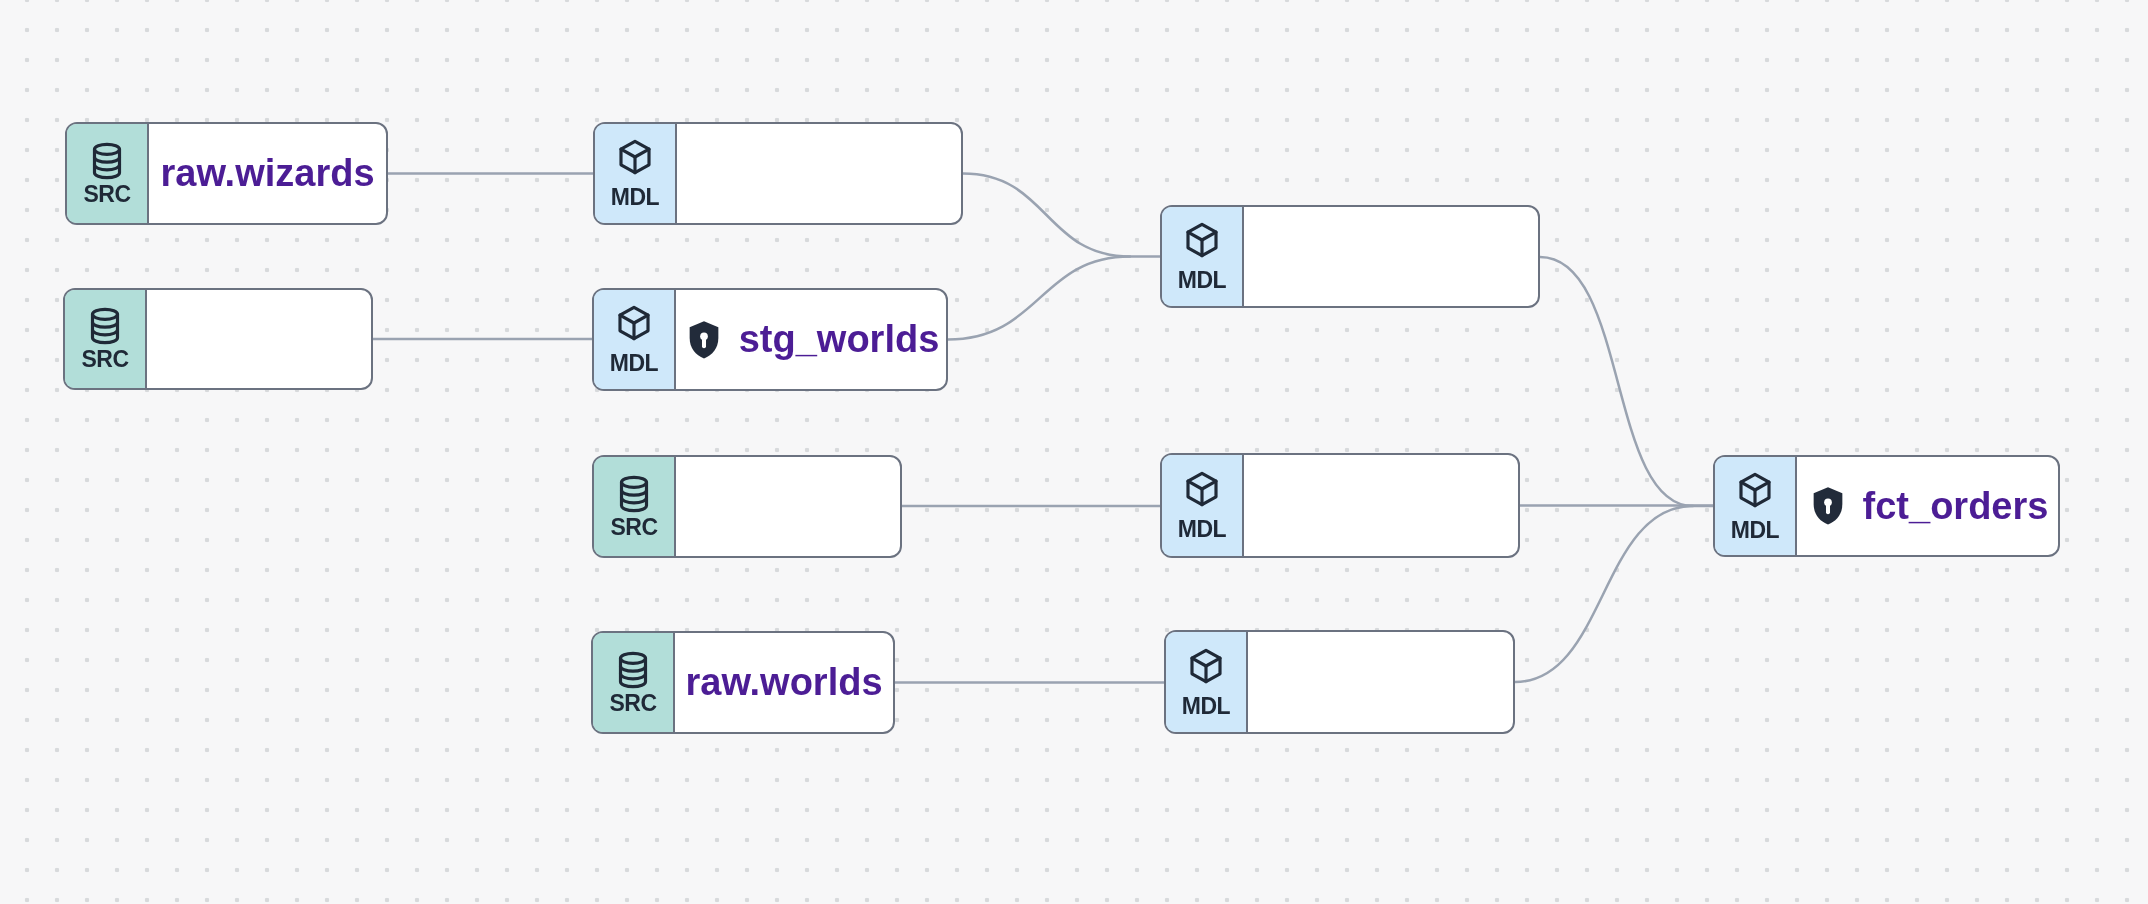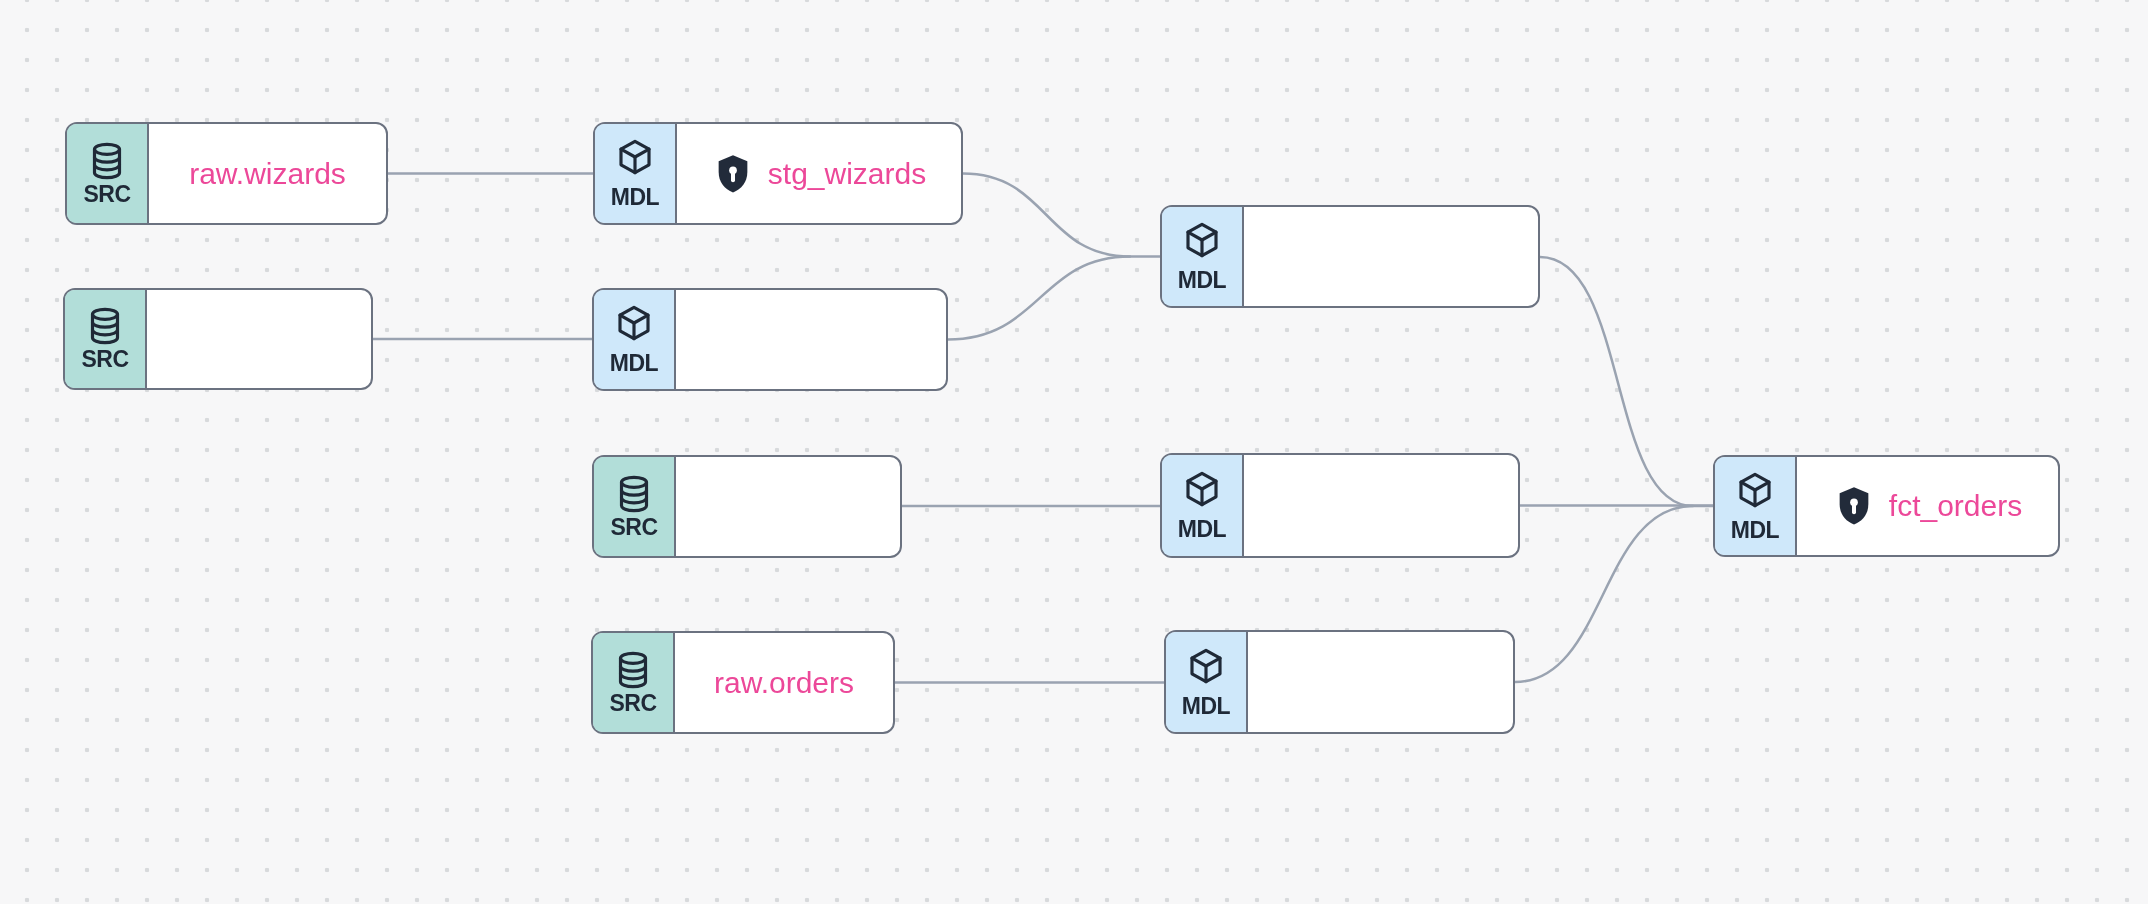--- a/index.html
+++ b/index.html
@@ -63,23 +63,23 @@
     display:flex;
     align-items:center;
     justify-content:center;
     gap:14px;
     padding:0 14px;
     min-width:0;
   }
   .shield{display:block;width:42px;height:44px;color:#222b3a;flex:0 0 auto;}
   .shield svg{width:100%;height:100%;display:block;}
   .label{
-    font-size:30px;
-    font-weight:400;
-    color:#ec4899;
+    font-size:38px;
+    font-weight:700;
+    color:#4c1d95;
     white-space:nowrap;
   }
 </style>
 </head>
 <body>
 
 <div class="canvas">
 
   <svg class="edges" viewBox="0 0 2148 904">
     <path d="M388 173.5 H593"></path>
@@ -144,57 +144,57 @@
         <svg viewBox="0 0 24 24" fill="none" stroke="currentColor" stroke-width="1.9" stroke-linecap="round" stroke-linejoin="round">
             <ellipse cx="12" cy="5" rx="7.5" ry="3"></ellipse>
             <path d="M4.5 5v14c0 1.66 3.36 3 7.5 3s7.5-1.34 7.5-3V5"></path>
             <path d="M4.5 9.7c0 1.66 3.36 3 7.5 3s7.5-1.34 7.5-3"></path>
             <path d="M4.5 14.3c0 1.66 3.36 3 7.5 3s7.5-1.34 7.5-3"></path>
           </svg>
       </span>
       <span class="badge-label">SRC</span>
     </div>
     <div class="body">
-      <span class="label">raw.orders</span>
+      <span class="label">raw.worlds</span>
     </div>
   </div>
 
   <div class="node" style="left:593px;top:122px;width:370px;height:103px">
+    <div class="badge mdl">
+      <span class="icon">
+        <svg viewBox="0 0 24 24" fill="none" stroke="currentColor" stroke-width="1.9" stroke-linecap="round" stroke-linejoin="round">
+            <path d="M12 2.6 L20.4 7.3 V16.7 L12 21.4 L3.6 16.7 V7.3 Z"></path>
+            <path d="M3.6 7.3 L12 12 L20.4 7.3"></path>
+            <path d="M12 12 V21.4"></path>
+          </svg>
+      </span>
+      <span class="badge-label">MDL</span>
+    </div>
+  </div>
+
+  <div class="node" style="left:592px;top:288px;width:356px;height:103px">
     <div class="badge mdl">
       <span class="icon">
         <svg viewBox="0 0 24 24" fill="none" stroke="currentColor" stroke-width="1.9" stroke-linecap="round" stroke-linejoin="round">
             <path d="M12 2.6 L20.4 7.3 V16.7 L12 21.4 L3.6 16.7 V7.3 Z"></path>
             <path d="M3.6 7.3 L12 12 L20.4 7.3"></path>
             <path d="M12 12 V21.4"></path>
           </svg>
       </span>
       <span class="badge-label">MDL</span>
     </div>
     <div class="body">
       <span class="shield">
         <svg viewBox="0 0 24 25">
             <path fill="currentColor" d="M12 1.8 L20.2 5.2 V11.4 C20.2 17.2 16.8 21.3 12 23 C7.2 21.3 3.8 17.2 3.8 11.4 V5.2 Z"></path>
             <circle cx="12" cy="10.4" r="2.2" fill="#ffffff"></circle>
             <path d="M12 11.8 V16" stroke="#ffffff" stroke-width="2.3" stroke-linecap="round"></path>
           </svg>
       </span>
-      <span class="label">stg_wizards</span>
-    </div>
-  </div>
-
-  <div class="node" style="left:592px;top:288px;width:356px;height:103px">
-    <div class="badge mdl">
-      <span class="icon">
-        <svg viewBox="0 0 24 24" fill="none" stroke="currentColor" stroke-width="1.9" stroke-linecap="round" stroke-linejoin="round">
-            <path d="M12 2.6 L20.4 7.3 V16.7 L12 21.4 L3.6 16.7 V7.3 Z"></path>
-            <path d="M3.6 7.3 L12 12 L20.4 7.3"></path>
-            <path d="M12 12 V21.4"></path>
-          </svg>
-      </span>
-      <span class="badge-label">MDL</span>
+      <span class="label">stg_worlds</span>
     </div>
   </div>
 
   <div class="node" style="left:1160px;top:453px;width:360px;height:105px">
     <div class="badge mdl">
       <span class="icon">
         <svg viewBox="0 0 24 24" fill="none" stroke="currentColor" stroke-width="1.9" stroke-linecap="round" stroke-linejoin="round">
             <path d="M12 2.6 L20.4 7.3 V16.7 L12 21.4 L3.6 16.7 V7.3 Z"></path>
             <path d="M3.6 7.3 L12 12 L20.4 7.3"></path>
             <path d="M12 12 V21.4"></path>

